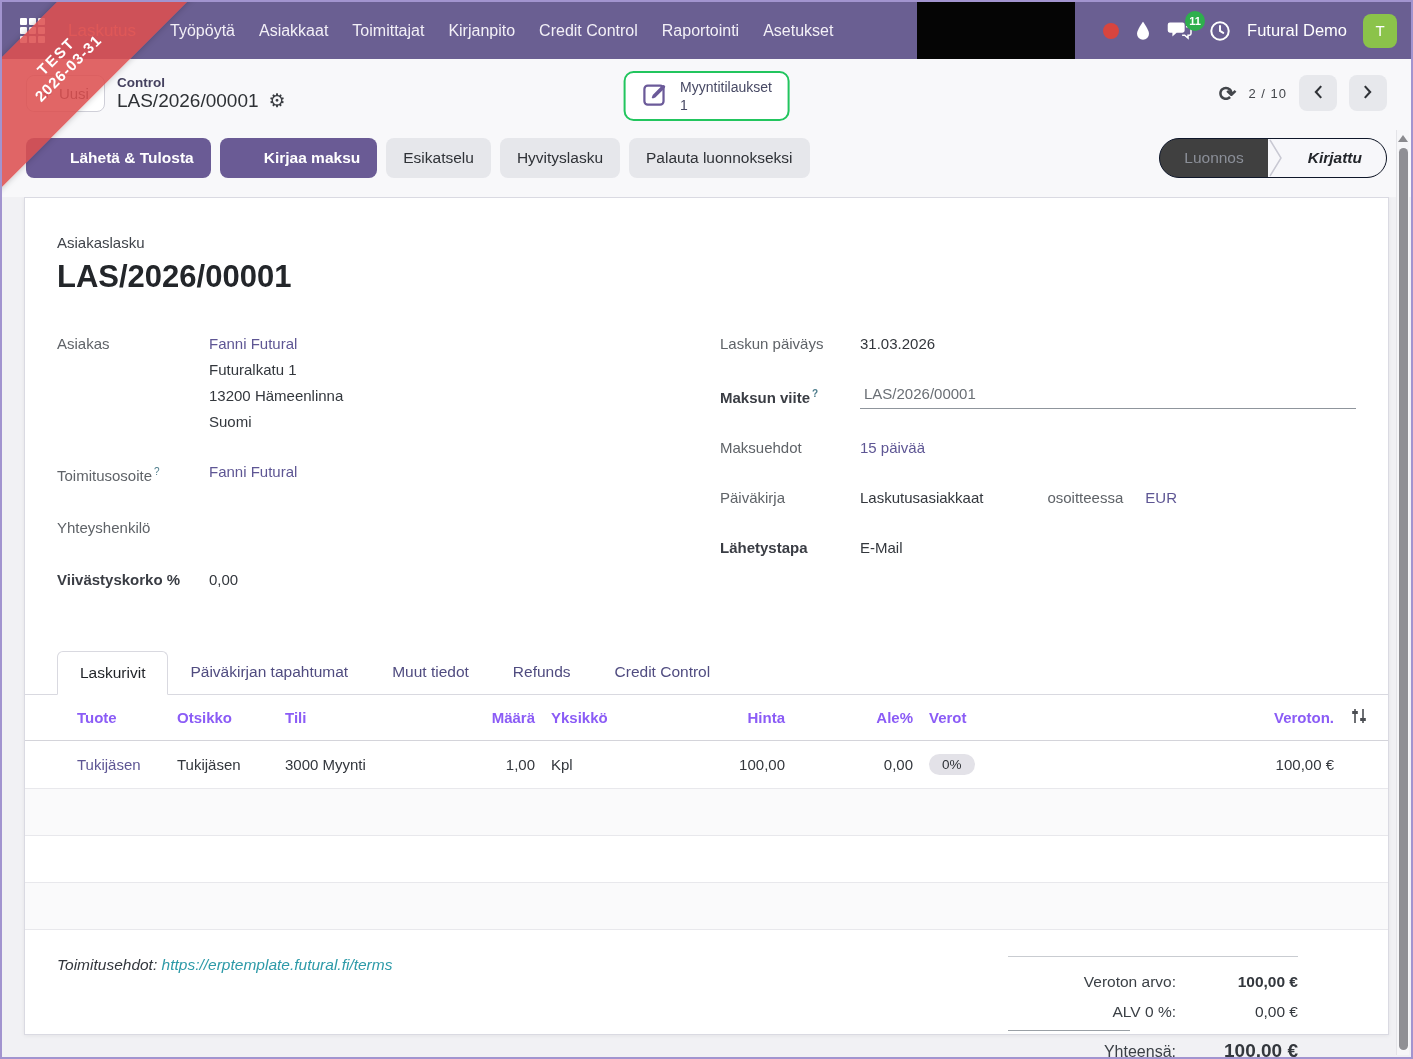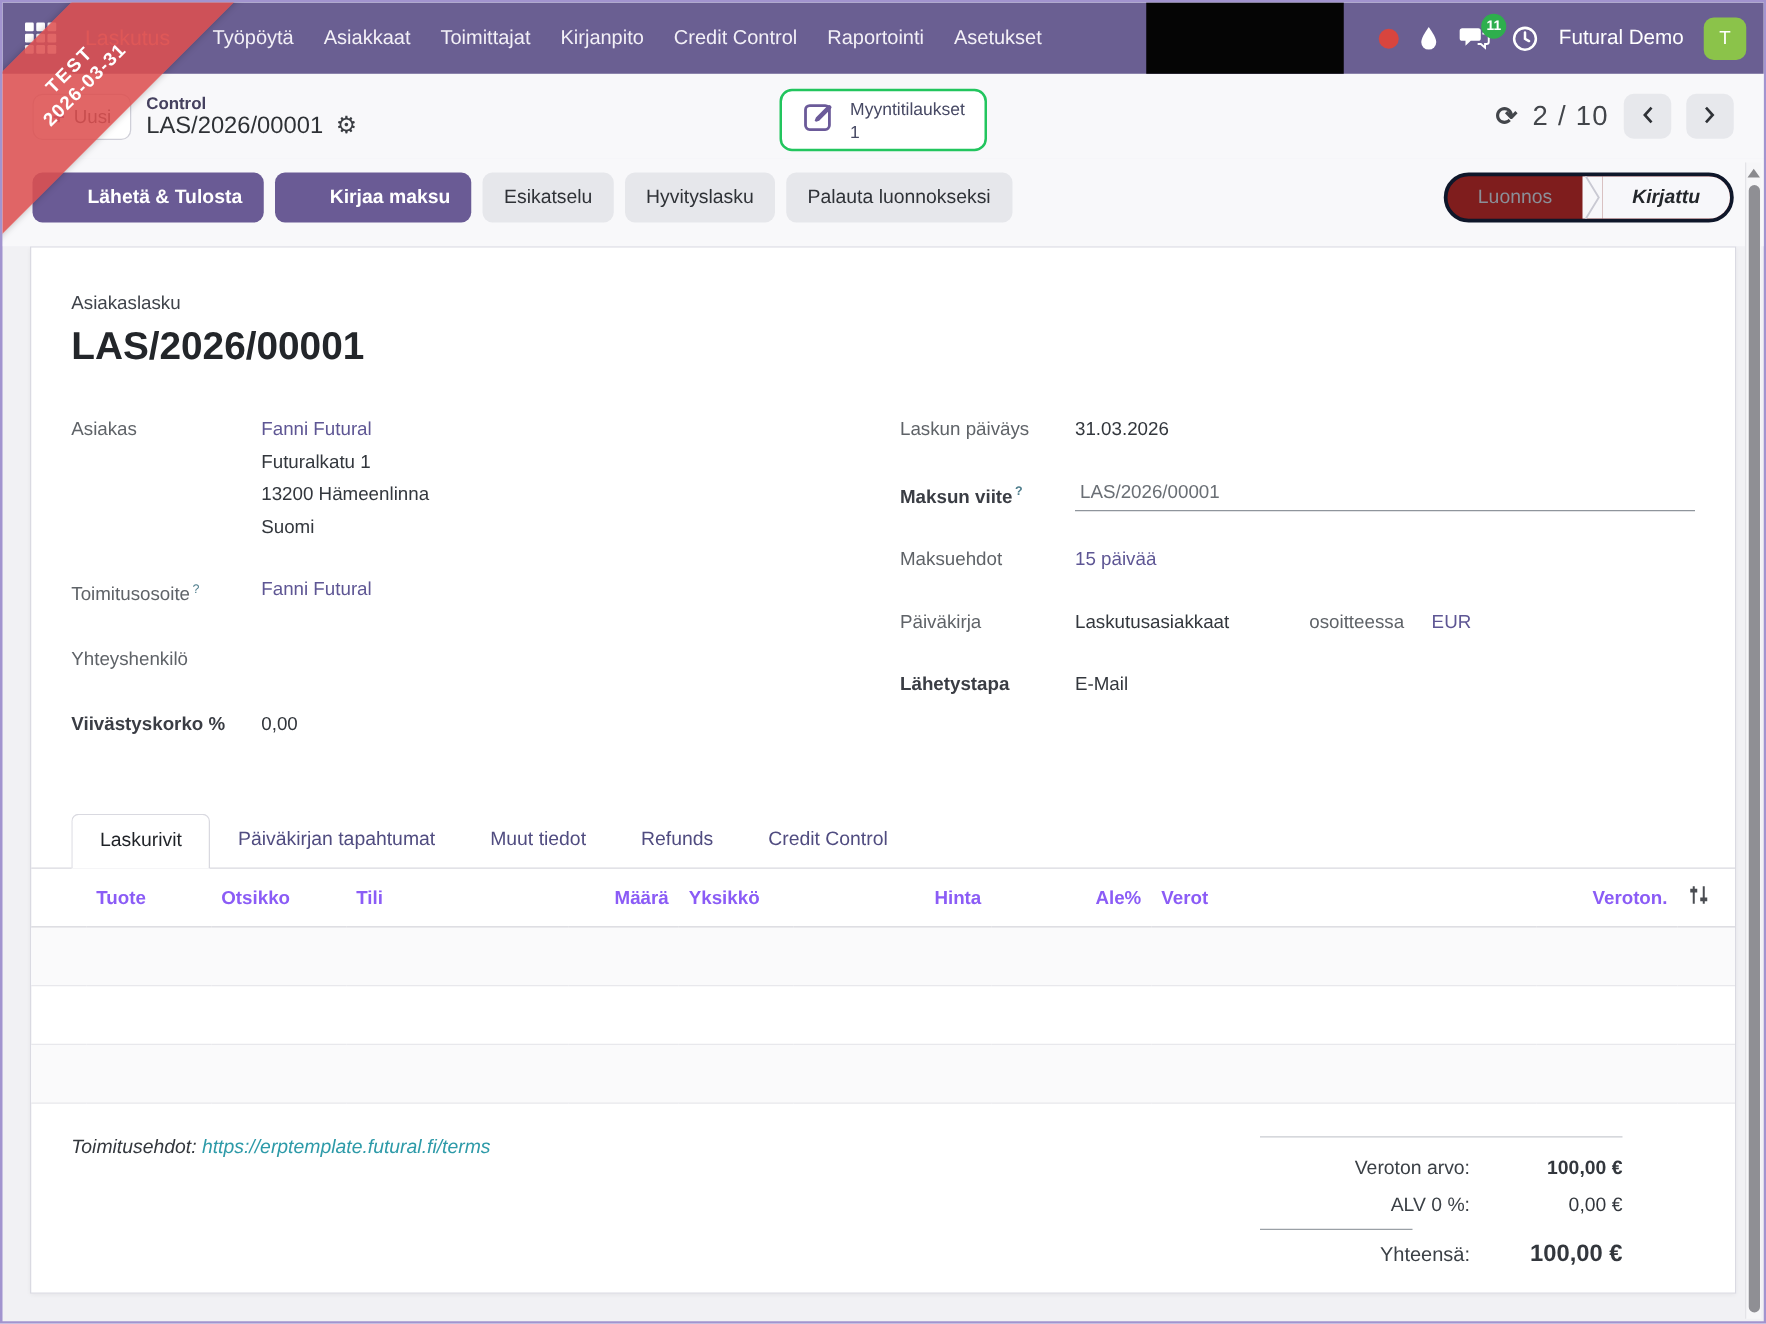--- a/index.html
+++ b/index.html
@@ -44,33 +44,33 @@
   .breadcrumb { margin-left:12px; display:flex; flex-direction:column; justify-content:center; }
   .bc-parent { font-size:13.5px; font-weight:700; color:#45415f; cursor:pointer; }
   .bc-current { font-size:19px; color:#2e3135; display:flex; align-items:center; gap:10px; }
   .gear { font-size:19px; color:#3a3d42; cursor:pointer; line-height:1; }
   .smart-btn { position:absolute; left:50%; transform:translateX(-50%); top:12px;
                background:#fff; border:2px solid #22c55e; border-radius:10px; padding:5px 16px;
                display:flex; align-items:center; gap:12px; cursor:pointer; }
   .smart-txt { display:flex; flex-direction:column; line-height:1.3; font-size:14px; color:#474964; }
   .pager { margin-left:auto; display:flex; align-items:center; gap:12px; }
   .refresh { font-size:21px; color:#43464b; font-weight:700; cursor:pointer; line-height:1; }
-  .pager-count { font-size:22px; color:#43464b; letter-spacing:1px; cursor:pointer; }
+  .pager-count { font-size:13px; color:#43464b; letter-spacing:1px; cursor:pointer; }
   .pager-btn { width:38px; height:36px; background:#e7e8ec; border:none; border-radius:8px;
                display:flex; align-items:center; justify-content:center; cursor:pointer; }
 
   
   .status-row { height:70px; flex:0 0 70px; background:#f8f8fa; display:flex; align-items:center;
                 gap:9px; padding:0 24px 8px; }
   .btn { height:40px; padding:0 17px; border:none; border-radius:8px; font-size:15.5px;
          cursor:pointer; font-family:inherit; white-space:nowrap; }
   .btn-primary { background:#6a5b95; color:#fff; font-weight:700;padding-left:44px; }
   .btn-secondary { background:#e6e7eb; color:#2f3237; font-weight:500; }
   .statusbar { margin-left:auto; display:flex; align-items:stretch; height:40px;
-               border:3px solid #0f172a; border-radius:20px; overflow:hidden; background:#7f1d1d; }
+               border:1px solid #0f172a; border-radius:20px; overflow:hidden; background:#404040; }
   .stage { display:flex; align-items:center; padding:0 24px; font-size:15.5px; cursor:pointer; }
   .stage.draft { color:#8b8f98; }
   .stage.active { color:#23262b; font-weight:700; background:#f7f7fa;font-style:italic; }
   .stage-sep { display:flex; align-items:center; background:#f7f7fa; }
 
   
   .content { flex:1; padding:0 22px 22px; overflow:hidden; }
   .card { background:#fff; border:1px solid #dadae2; box-shadow:0 1px 4px rgba(0,0,0,.06);
           height:100%; padding-top:36px; display:flex; flex-direction:column; }
   .sheet-main { padding:0 32px; }
@@ -353,20 +353,33 @@
                   <line x1="5" y1="1" x2="5" y2="15" stroke="#4a4d52" stroke-width="1.6"></line>
                   <rect x="2.2" y="3" width="5.6" height="3" fill="#4a4d52"></rect>
                   <line x1="13" y1="1" x2="13" y2="15" stroke="#4a4d52" stroke-width="1.6"></line>
                   <rect x="10.2" y="10" width="5.6" height="3" fill="#4a4d52"></rect>
                 </svg>
               </span>
             </th>
           </tr>
         </thead>
         <tbody>
+          <tr>
+            <td></td>
+            <td><span class="link">Tukijäsen</span></td>
+            <td>Tukijäsen</td>
+            <td>3000 Myynti</td>
+            <td class="num">1,00</td>
+            <td>Kpl</td>
+            <td class="num">100,00</td>
+            <td class="num">0,00</td>
+            <td><span class="tax-badge">0%</span></td>
+            <td class="num">100,00 €</td>
+            <td></td>
+          </tr>
           <tr class="empty stripe">
               <td colspan="11"></td>
             </tr>
           <tr class="empty">
               <td colspan="11"></td>
             </tr>
           <tr class="empty stripe">
               <td colspan="11"></td>
             </tr>
         </tbody>

